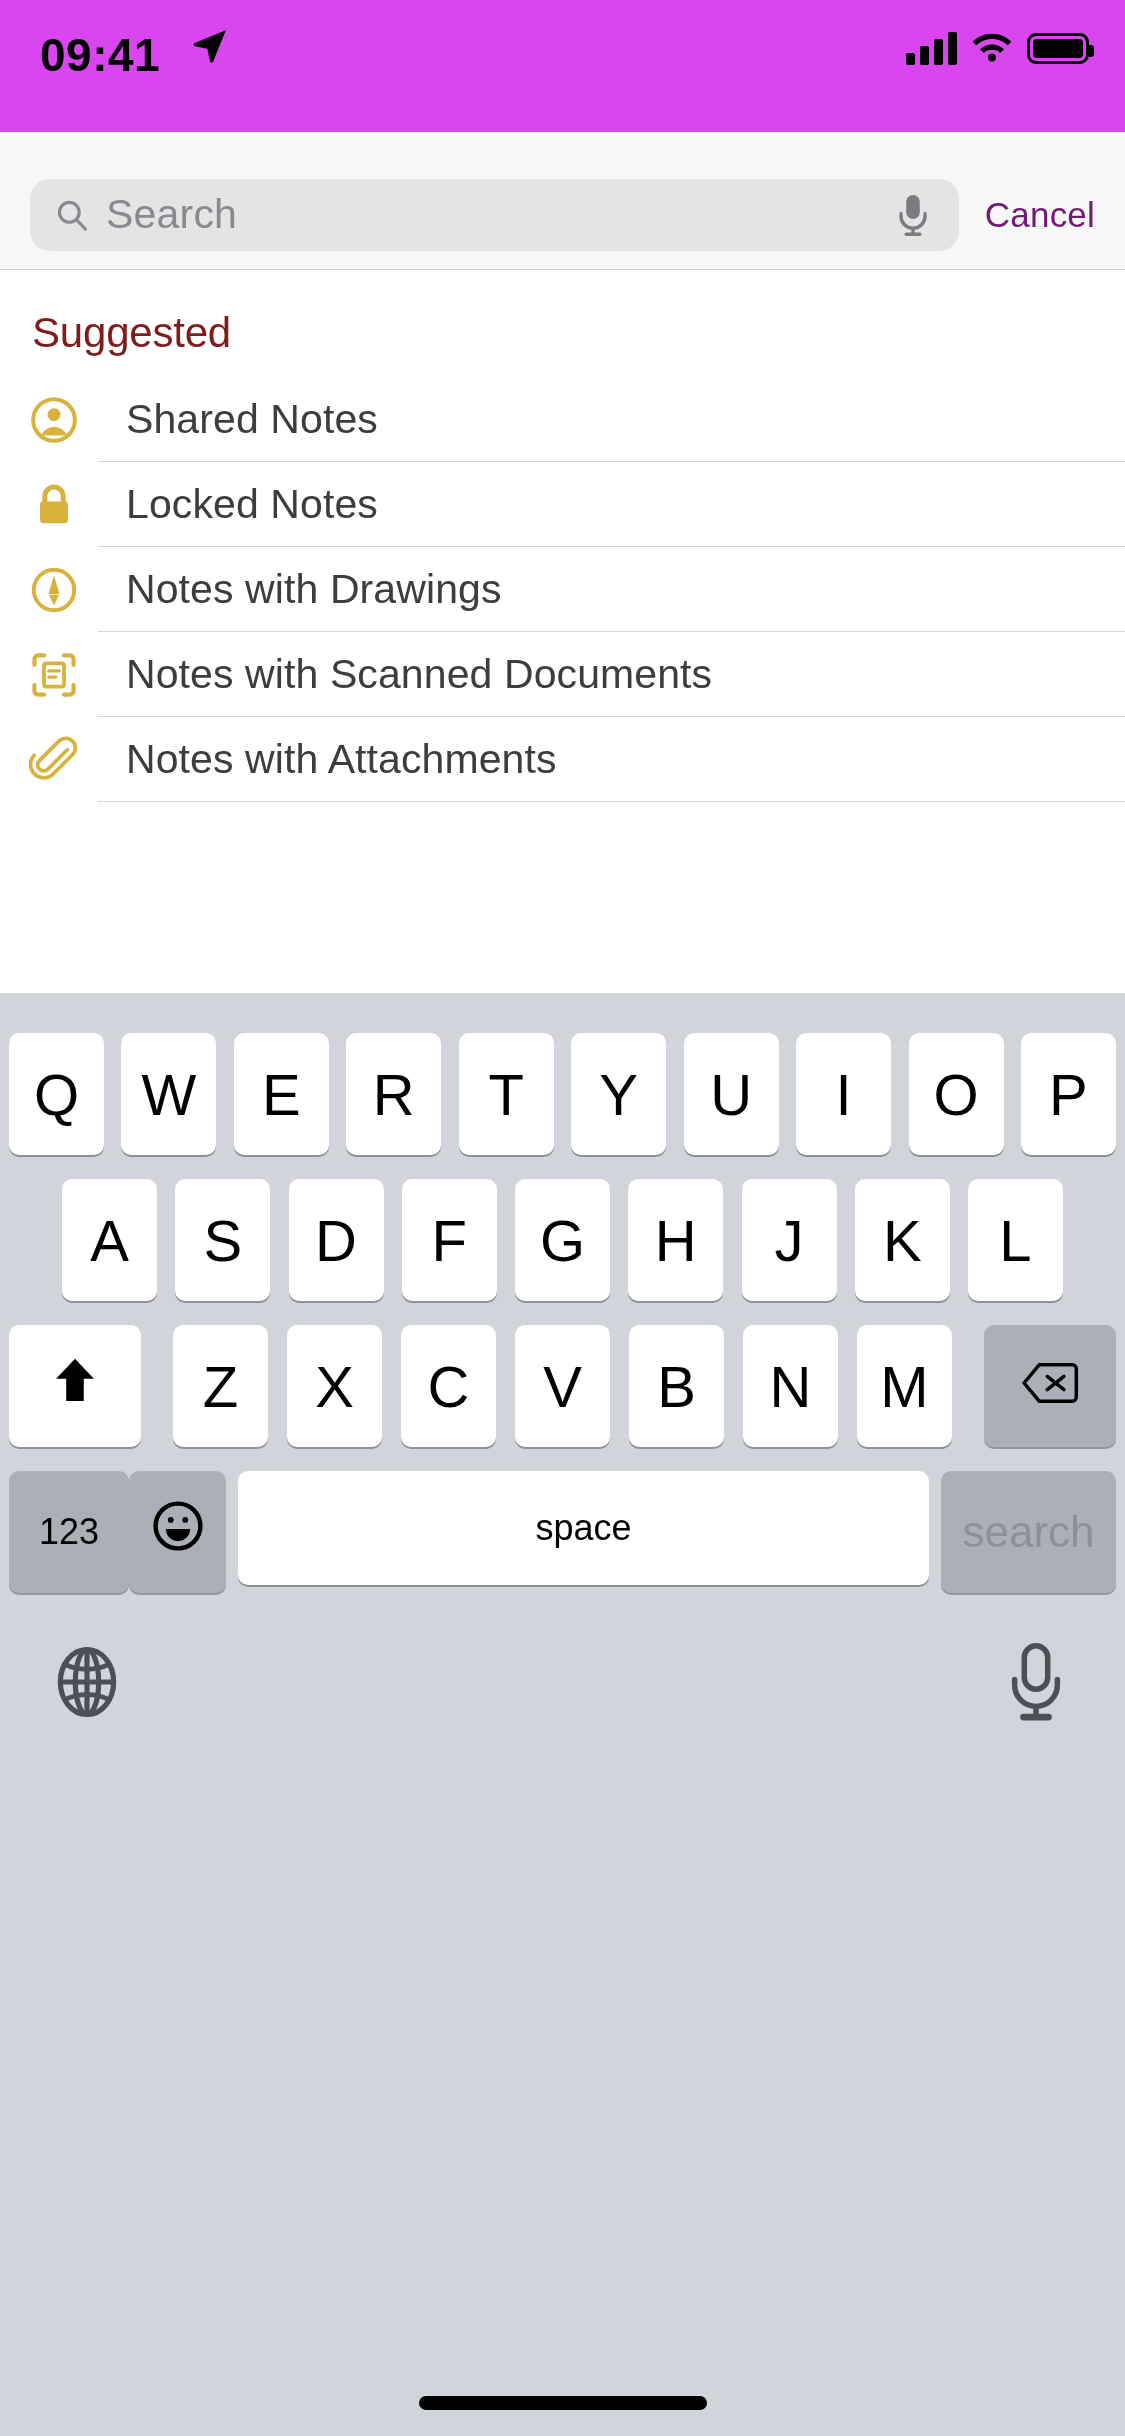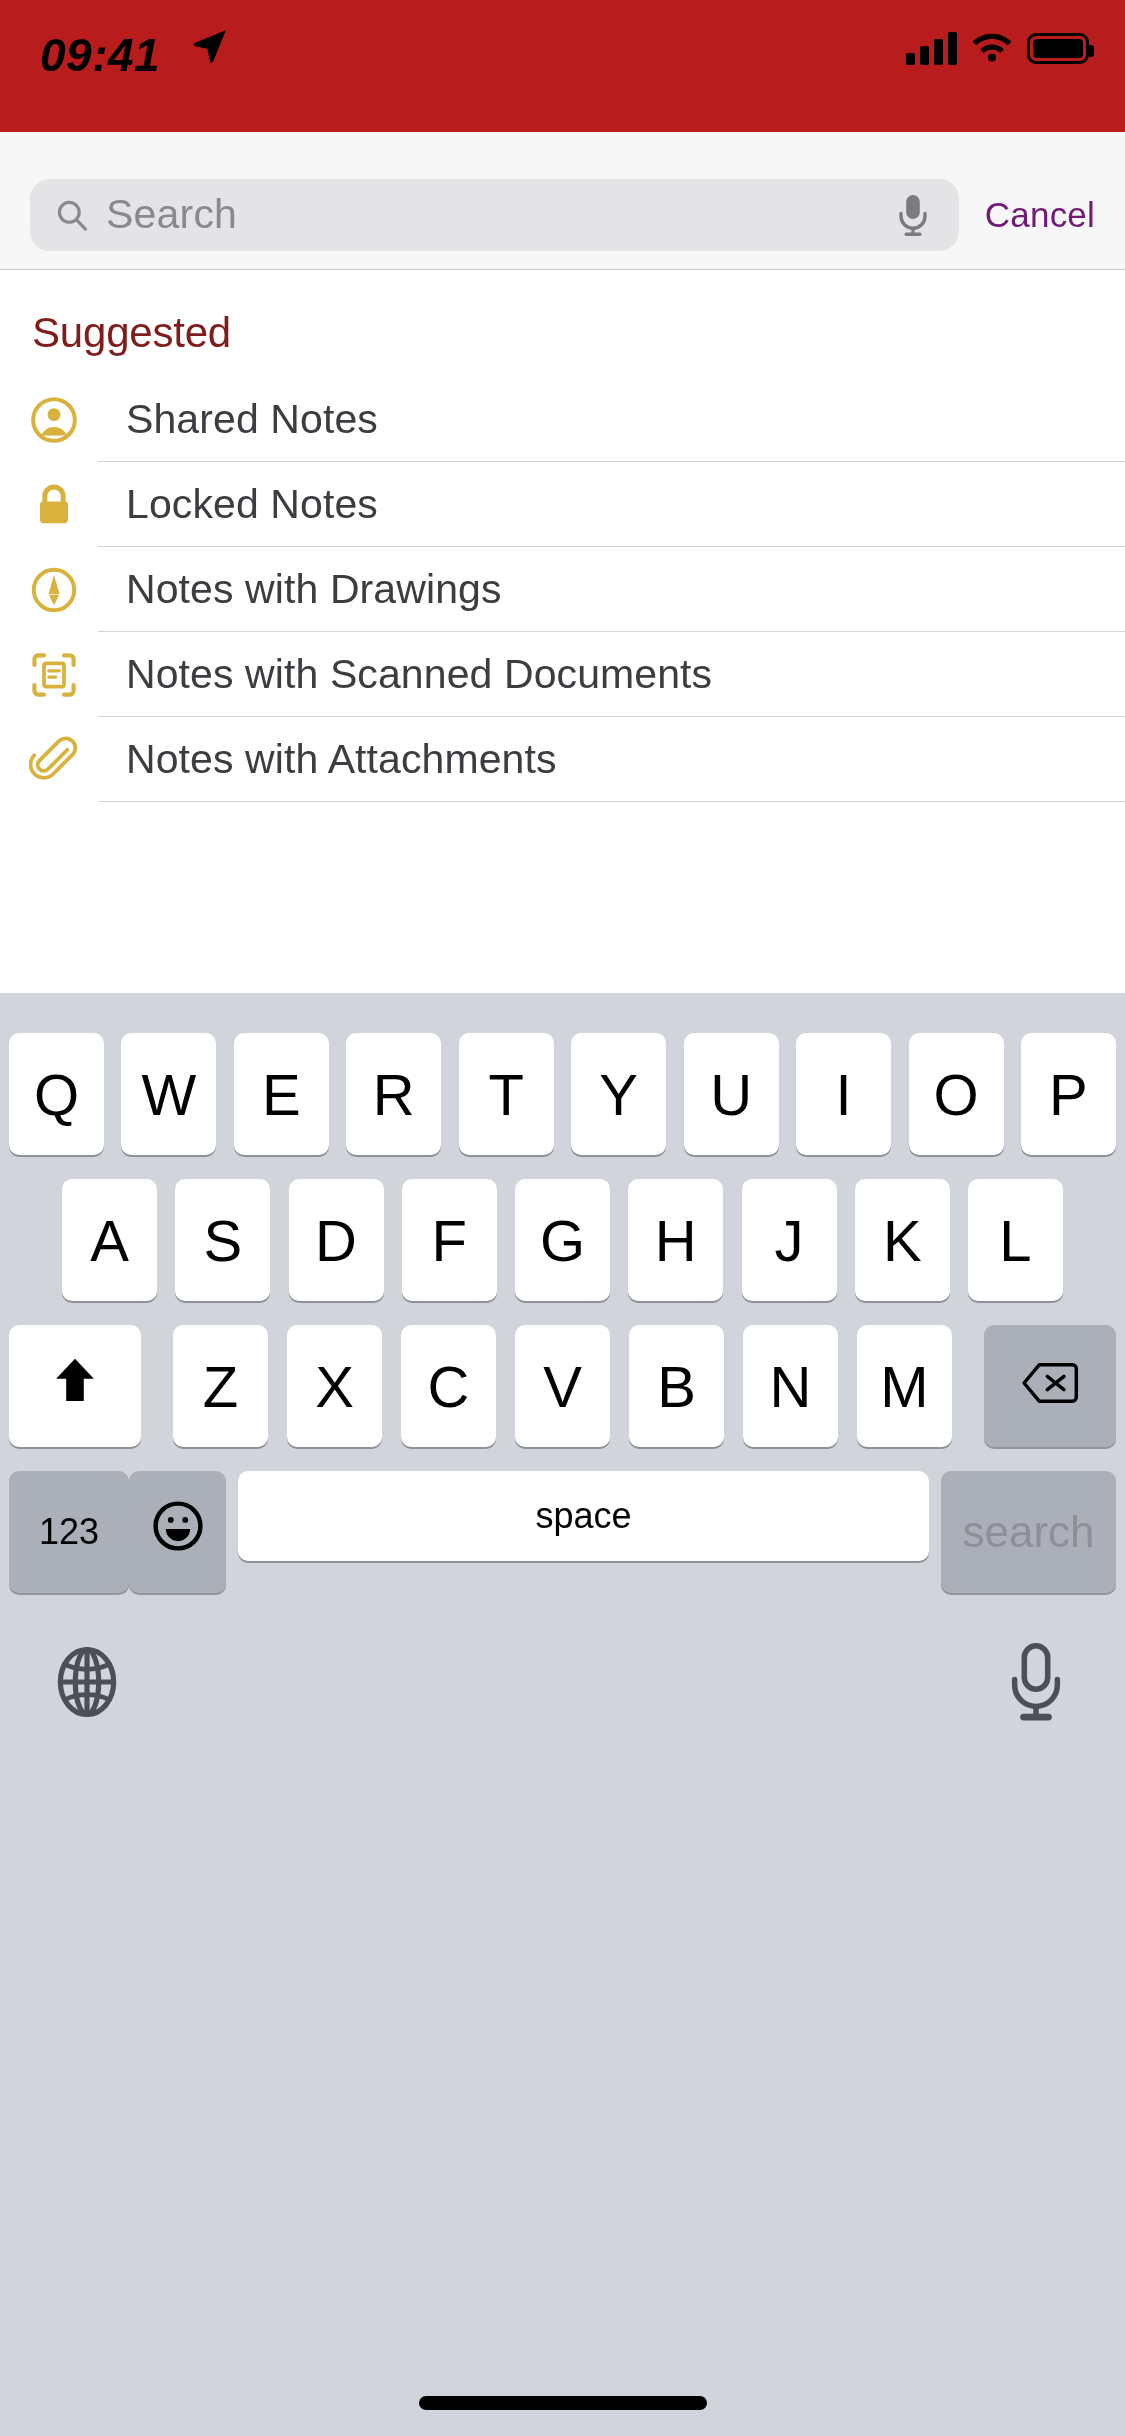--- a/index.html
+++ b/index.html
@@ -7,22 +7,21 @@
     width:1125px; height:2436px; overflow:hidden;
     background:#ffffff;
     font-family:"Liberation Sans", sans-serif;
     -webkit-font-smoothing:antialiased;
   }
   #screen{ position:relative; width:1125px; height:2436px; background:#ffffff; }
 
   
   .statusbar{
     position:absolute; top:0; left:0; width:1125px; height:132px;
-    background:#b91c1c;
-    font-style:italic;
+    background:#d946ef;
   }
   .sb-time{
     position:absolute; left:40px; top:28px;
     font-size:46px; font-weight:bold; color:#000; letter-spacing:0.5px;
   }
   .sb-loc{ position:absolute; left:190px; top:26px; width:40px; height:40px; }
   .sb-right{
     position:absolute; right:36px; top:30px;
     display:flex; align-items:center; gap:14px;
   }
@@ -113,21 +112,21 @@
   .row1{ top:40px; height:122px; padding:0 9px; justify-content:space-between; }
   .row1 .key{ width:95px; height:122px; }
   .row2{ top:186px; height:122px; padding:0 62px; justify-content:space-between; }
   .row2 .key{ width:95px; height:122px; }
   .row3{ top:332px; height:122px; padding:0 9px; justify-content:space-between; align-items:center; }
   .row3 .key{ width:95px; height:122px; }
   .row3 .wide{ width:132px; }
   .row4{ top:478px; height:122px; padding:0 9px; justify-content:space-between; }
   .row4 .k123{ width:120px; height:122px; }
   .row4 .kemoji{ width:97px; height:122px; }
-  .row4 .kspace{ flex:1; margin:0 12px; height:90px; }
+  .row4 .kspace{ flex:1; margin:0 12px; height:114px; }
   .row4 .ksearch{ width:175px; height:122px; font-size:44px; }
 
   .kb-bottom{
     position:absolute; top:640px; left:0; width:100%; height:120px;
   }
   .globe{ position:absolute; left:48px; top:10px; width:78px; height:78px; }
   .mic-lg{ position:absolute; right:58px; top:6px; width:62px; height:88px; }
 
   .home-ind{
     position:absolute; left:50%; transform:translateX(-50%); bottom:26px;

